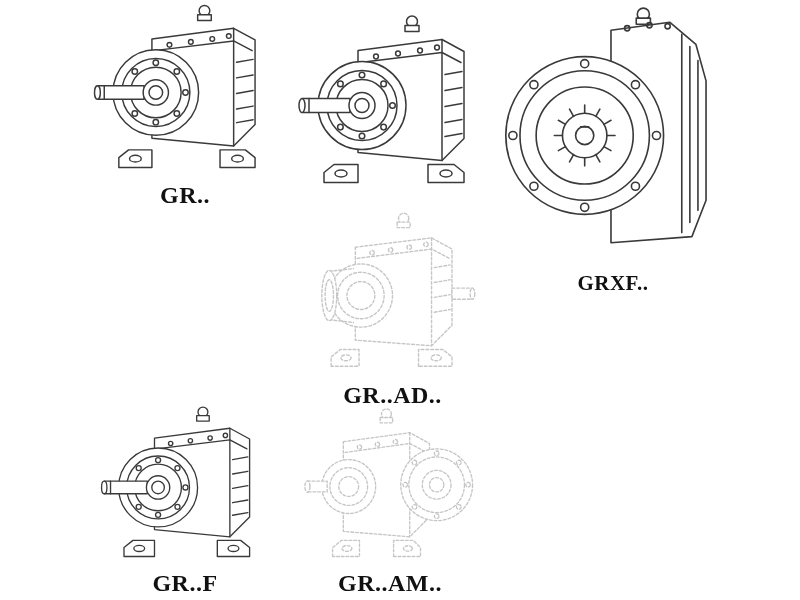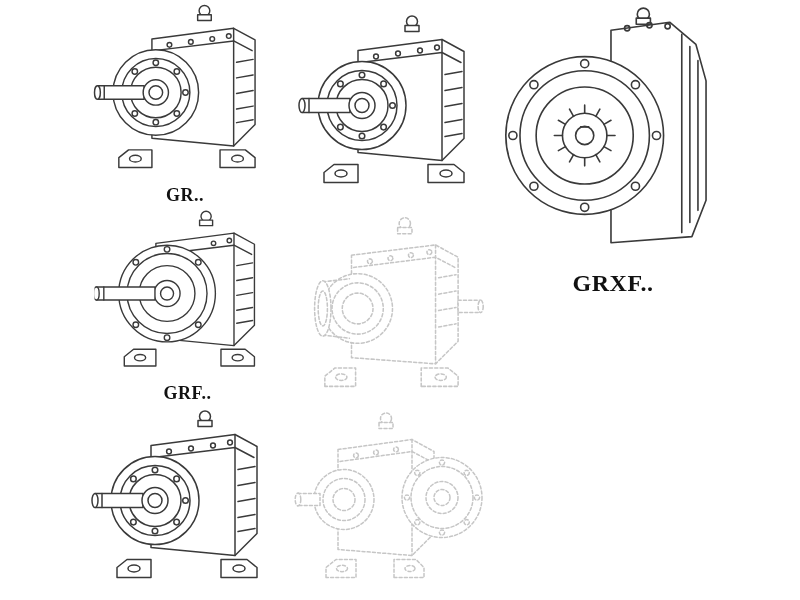--- a/index.html
+++ b/index.html
@@ -18,24 +18,24 @@
     align-items:center;justify-content:flex-end;
   }
   figure.cell svg.drawing{
     flex:1 1 auto;width:100%;min-height:0;color:var(--line-color);
   }
   figure.cell.ghost svg.drawing{
     color:var(--ghost-line-color);
     stroke-dasharray:3 2.2;
   }
   figcaption.label{
-    height:26px;line-height:26px;font-weight:bold;font-size:18px;
+    height:26px;line-height:26px;font-weight:bold;font-size:24px;
     color:var(--label-color);letter-spacing:0.5px;text-align:center;width:100%;
   }
-  figure.cell.large figcaption.label{font-size:24px;}
+  figure.cell.large figcaption.label{font-size:21px;}
   .defs-holder{position:absolute;width:0;height:0;overflow:hidden;}
 </style>
 </head>
 <body>
 
 <svg class="defs-holder" aria-hidden="true">
   <defs>
 
     <symbol id="sym-inline" viewBox="0 0 200 185">
       <g fill="#fff" stroke="currentColor" stroke-width="1.5" stroke-linejoin="round" stroke-linecap="round">
@@ -238,39 +238,36 @@
       </svg>
   </figure>
 
   <figure class="cell large" style="left:488px;top:2px;width:250px;height:294px">
     <svg class="drawing" viewBox="0 0 240 265">
         <use href="#sym-grxf"></use>
       </svg>
     <figcaption class="label">GRXF..</figcaption>
   </figure>
 
-  <figure class="cell" style="left:85px;top:208px;width:205px;height:198px">
-    <svg class="drawing" viewBox="0 0 200 185">
-        <use href="#sym-flange"></use>
-      </svg>
-    <figcaption class="label">GRF..</figcaption>
-  </figure>
 
   <figure class="cell ghost" style="left:290px;top:210px;width:205px;height:198px">
     <svg class="drawing" viewBox="0 0 200 185">
         <use href="#sym-ad"></use>
       </svg>
+    <figcaption class="label">GR..AD..</figcaption>
   </figure>
 
 
   <figure class="cell" style="left:85px;top:404px;width:200px;height:192px">
     <svg class="drawing" viewBox="0 0 200 185">
         <use href="#sym-inline"></use>
       </svg>
+    <figcaption class="label">GR..F</figcaption>
   </figure>
 
   <figure class="cell ghost" style="left:290px;top:404px;width:200px;height:192px">
     <svg class="drawing" viewBox="0 0 200 185">
         <use href="#sym-am"></use>
       </svg>
+    <figcaption class="label">GR..AM..</figcaption>
   </figure>
 
 </div>
 
 </body></html>

